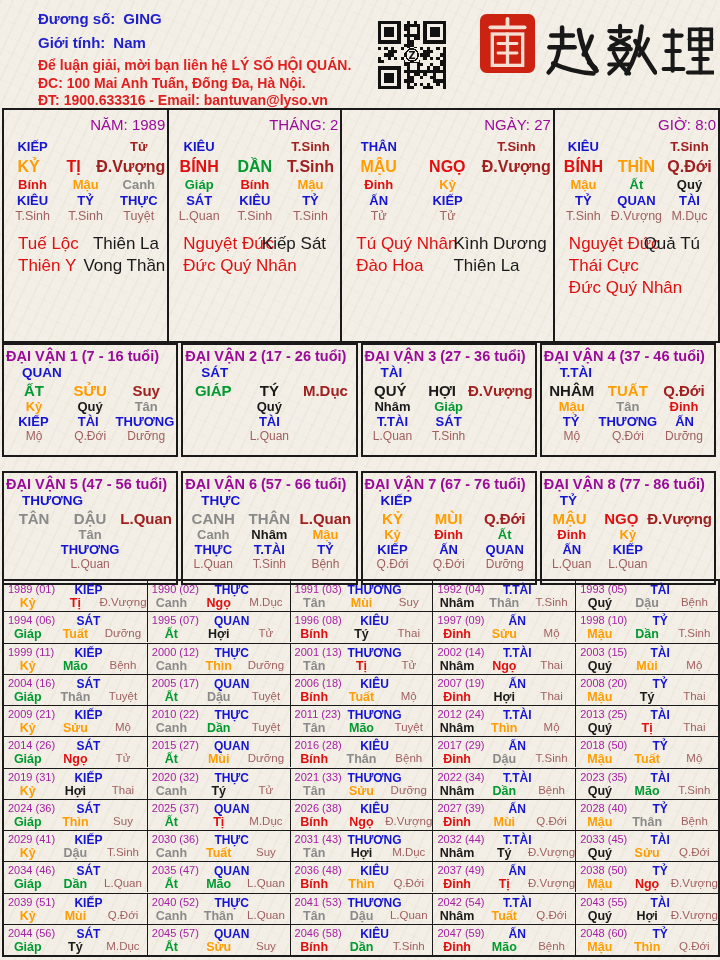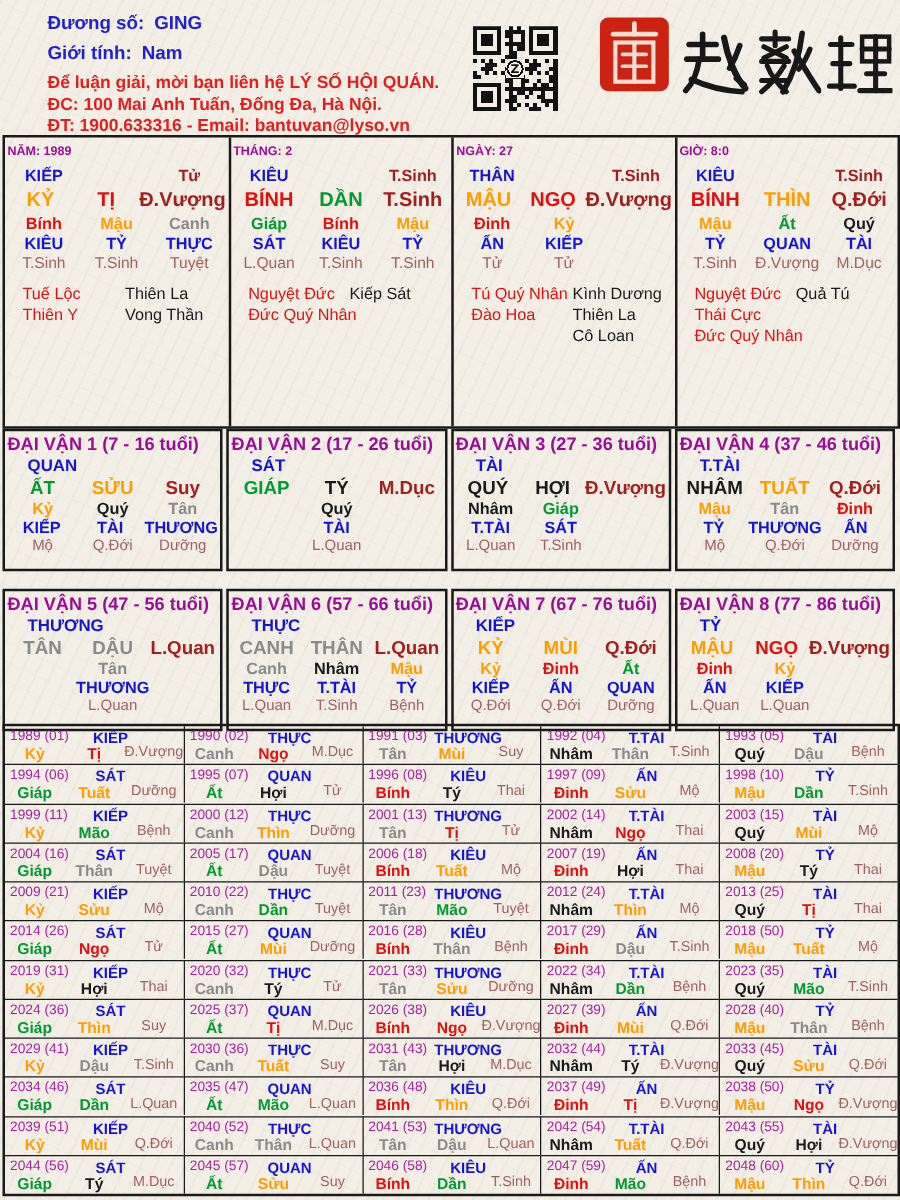--- a/index.html
+++ b/index.html
@@ -31,29 +31,29 @@
   .seal{position:absolute;left:479px;top:13px;width:57px;height:61px}
   .calli{position:absolute;top:20px}
   .calli.k1{left:545px}.calli.k2{left:603px}.calli.k3{left:660px}
 
   .pillars{
     position:absolute;left:2px;top:108px;width:714px;height:231px;
     border:2px solid #1a1a1a;display:grid;grid-template-columns:1fr 1fr 1fr 1fr;
   }
   .pillar{border-left:2px solid #1a1a1a;padding:0 2px;position:relative}
   .pillar:first-child{border-left:none}
-  .ptitle{text-align:left;font-weight:bold;font-size:10px;margin-top:6px}
+  .ptitle{text-align:right;font-weight:normal;font-size:15px;margin-top:6px}
   .prow{display:flex;margin-top:3px}
   .prow span{flex:1;text-align:center;font-weight:bold;font-size:13px;white-space:nowrap}
   .prow.top{margin-top:6px}
   .prow.main{margin-top:4px}
   .prow.main span{font-size:16px}
   .prow.tight{margin-top:1px}
   .prow.state span{font-weight:normal;font-size:12.5px}
-  .pstars{margin-top:10px;font-size:13px;line-height:1.3}
+  .pstars{margin-top:10px;font-size:17px;line-height:1.3}
   .pstar-row{display:flex}
   .pstar-row .sl{width:47%;padding-left:12px;white-space:nowrap}
   .pstar-row .sr{flex:1;white-space:nowrap}
 
   .dvrow{position:absolute;left:2px;width:714px;height:114px;display:grid;
          grid-template-columns:1fr 1fr 1fr 1fr;gap:3px}
   .dv1{top:343px}.dv2{top:471px}
   .dvbox{border:2px solid #1a1a1a;padding:0 2px}
   .dvtitle{text-align:left;font-weight:bold;font-size:14.5px;margin-top:3px;white-space:nowrap}
   .dvlabel{padding-left:16px;font-weight:bold;font-size:13.5px;margin-top:1px}
@@ -396,24 +396,20 @@
       </div>
       <div class="pstars">
         <div class="pstar-row">
           <span class="sl c-red">Tú Quý Nhân</span>
           <span class="sr c-black">Kình Dương</span>
         </div>
         <div class="pstar-row">
           <span class="sl c-red">Đào Hoa</span>
           <span class="sr c-black">Thiên La</span>
         </div>
-        <div class="pstar-row">
-          <span class="sl c-red"></span>
-          <span class="sr c-black">Cô Loan</span>
-        </div>
       </div>
     </div>
     <div class="pillar">
       <div class="ptitle c-purple">GIỜ: 8:0</div>
       <div class="prow top">
         <span class="c-blue">KIÊU</span>
         <span></span>
         <span class="c-maroon">T.Sinh</span>
       </div>
       <div class="prow main">

